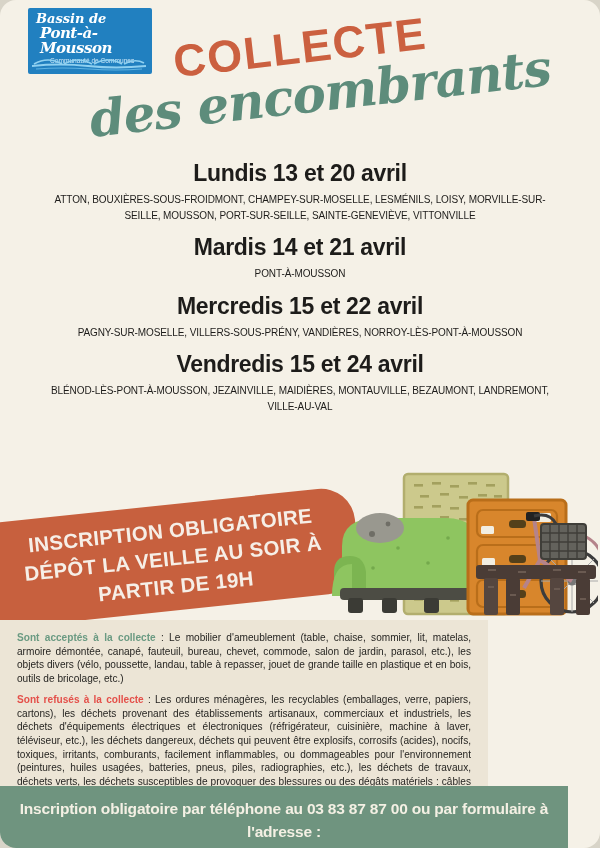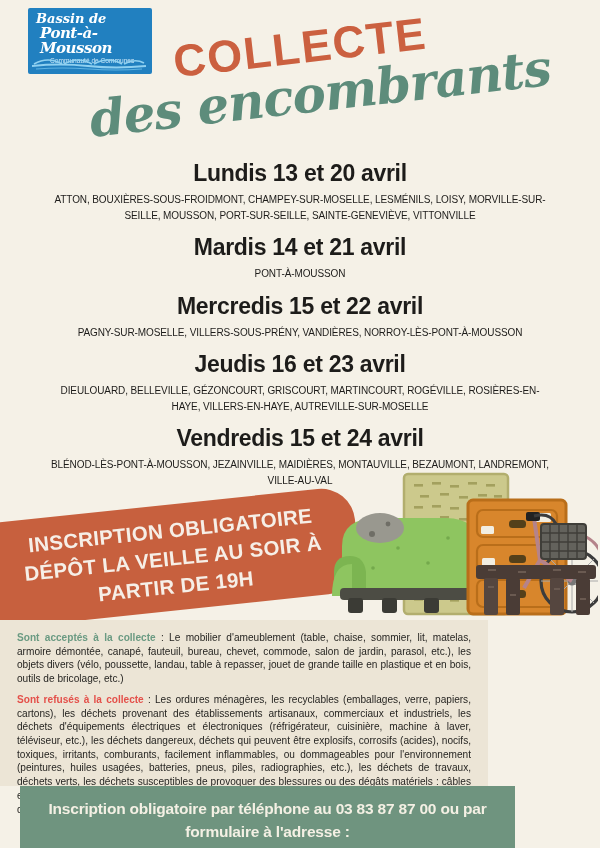--- a/index.html
+++ b/index.html
@@ -4,20 +4,21 @@
 <style>
   html,body{margin:0;padding:0;background:#d8d4c8;}
   .poster{
     position:relative;
     width:600px;height:848px;
     margin:0 auto;
     background:#f5f1e7;
     overflow:hidden;
     font-family:"Liberation Sans",sans-serif;
     color:#1d1c1a;
+    border-radius:16px;
   }
 
   
   .logo{
     position:absolute;left:28px;top:8px;
     width:124px;height:66px;
     background:#2180c0;
     border-radius:2px;
     color:#ffffff;
     padding:4px 6px 0 8px;
@@ -83,29 +84,28 @@
     text-align:justify;
     color:#262522;
   }
   .info p{margin:0 0 7px 0;}
   .lead{font-weight:bold;}
   .lead-accepted{color:#6a9a82;}
   .lead-refused{color:#e4504a;}
 
   
   .footer{
-    position:absolute;left:0;top:786px;width:495px;height:62px;
+    position:absolute;left:0;top:786px;width:568px;height:62px;
     background:#6f947f;
     color:#f4f0e4;
     text-align:center;
     box-sizing:border-box;
     padding-top:11px;
     font-weight:700;font-size:15.5px;letter-spacing:-.2px;
     line-height:1.5;
-    margin-left:20px;
   }
 </style>
 </head>
 <body>
 
 <div class="poster">
 
   <div class="logo">
     <div class="logo-l1">Bassin de</div>
     <div class="logo-l2">Pont-à-Mousson</div>
@@ -128,24 +128,20 @@
       <div class="sched-day">Lundis 13 et 20 avril</div>
       <div class="sched-communes">ATTON, BOUXIÈRES-SOUS-FROIDMONT, CHAMPEY-SUR-MOSELLE, LESMÉNILS, LOISY, MORVILLE-SUR-SEILLE, MOUSSON, PORT-SUR-SEILLE, SAINTE-GENEVIÈVE, VITTONVILLE</div>
     </div>
     <div>
       <div class="sched-day">Mardis 14 et 21 avril</div>
       <div class="sched-communes">PONT-À-MOUSSON</div>
     </div>
     <div>
       <div class="sched-day">Mercredis 15 et 22 avril</div>
       <div class="sched-communes">PAGNY-SUR-MOSELLE, VILLERS-SOUS-PRÉNY, VANDIÈRES, NORROY-LÈS-PONT-À-MOUSSON</div>
-    </div>
-    <div>
-      <div class="sched-day">Jeudis 16 et 23 avril</div>
-      <div class="sched-communes">DIEULOUARD, BELLEVILLE, GÉZONCOURT, GRISCOURT, MARTINCOURT, ROGÉVILLE, ROSIÈRES-EN-HAYE, VILLERS-EN-HAYE, AUTREVILLE-SUR-MOSELLE</div>
     </div>
     <div>
       <div class="sched-day">Vendredis 15 et 24 avril</div>
       <div class="sched-communes">BLÉNOD-LÈS-PONT-À-MOUSSON, JEZAINVILLE, MAIDIÈRES, MONTAUVILLE, BEZAUMONT, LANDREMONT, VILLE-AU-VAL</div>
     </div>
   </div>
 
   <div class="banner">
     <div>INSCRIPTION OBLIGATOIRE</div>
     <div>DÉPÔT LA VEILLE AU SOIR À</div>

